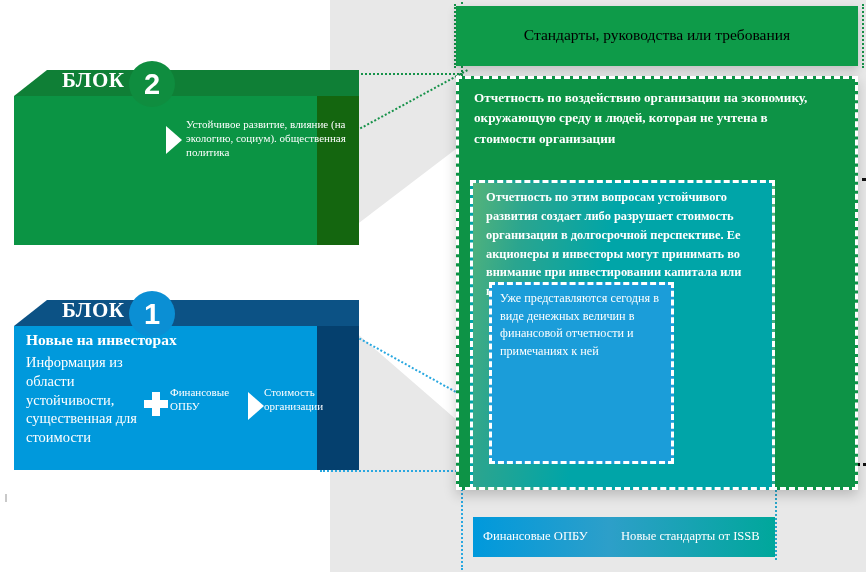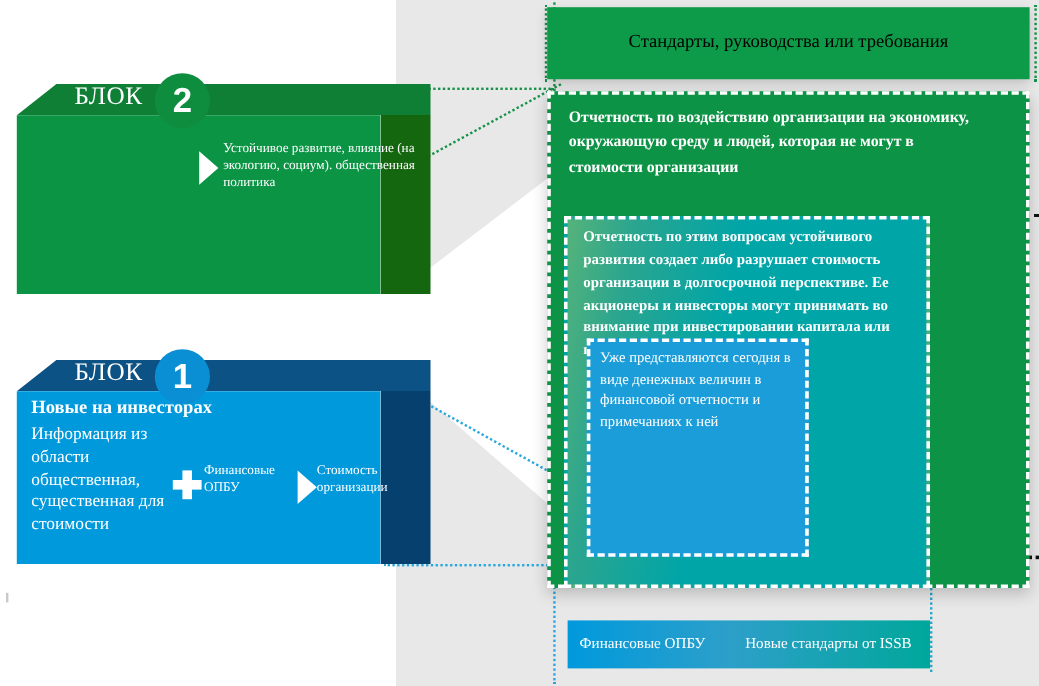--- a/index.html
+++ b/index.html
@@ -128,21 +128,21 @@
     left: 0; top: 0;
     width: 100%; height: 26px;
     z-index: 3;
     display: flex;
     align-items: center;
   }
   .blk-hdr-label {
     position: absolute;
     left: 48px; top: -2px;
     font-size: 21px;
-    font-weight: normal;
+    font-weight: bold;
     color: #ffffff;
     letter-spacing: 0.5px;
     font-variant: small-caps;
     text-transform: uppercase;
   }
   .blk-circle {
     position: absolute;
     left: 115px; top: -9px;
     width: 46px; height: 46px;
     border-radius: 50%;
@@ -366,35 +366,35 @@
     <div class="blk-top">
       <div class="blk-top-inner"></div>
     </div>
     <div class="blk-face"></div>
     <div class="blk-hdr">
       <span class="blk-hdr-label">БЛОК</span>
       <span class="blk-circle">1</span>
     </div>
     <div class="blk-body">
       <p class="blk-lead" style="width:240px">Новые на инвесторах</p>
-      <p class="blk-sub" style="width:118px">Информация из области общественная, существенная для стоимости</p>
+      <p class="blk-sub" style="width:118px">Информация из области устойчивости, существенная для стоимости</p>
       <div class="plus" style="left:118px; top:62px;"></div>
       <div class="blk-col-right" style="left:144px; top:56px; width:82px;">Финансовые ОПБУ</div>
       <div class="tri" style="left:222px; top:62px;"></div>
       <div class="blk-col-right" style="left:238px; top:56px; width:88px;">Стоимость организации</div>
     </div>
   </div>
 
   <div id="right-head-dash"></div>
   <div id="right-head">
     <div class="rh-text">Стандарты, руководства или требования</div>
   </div>
 
   <div id="green-panel"></div>
-  <div id="green-panel-text">Отчетность по воздействию организации на экономику, окружающую среду и людей, которая не могут в стоимости организации</div>
+  <div id="green-panel-text">Отчетность по воздействию организации на экономику, окружающую среду и людей, которая не учтена в стоимости организации</div>
 
   <div id="teal-box"></div>
   <div id="teal-box-text">Отчетность по этим вопросам устойчивого развития создает либо разрушает стоимость организации в долгосрочной перспективе. Ее акционеры и инвесторы могут принимать во внимание при инвестировании капитала или голосовани</div>
 
   <div id="blue-box"></div>
   <div id="blue-box-text">Уже представляются сегодня в виде денежных величин в финансовой отчетности и примечаниях к ней</div>
 
   <div id="legend-bar">
     <span class="lg lg-1">Финансовые ОПБУ</span>
     <span class="lg lg-2">Новые стандарты от ISSB</span>

